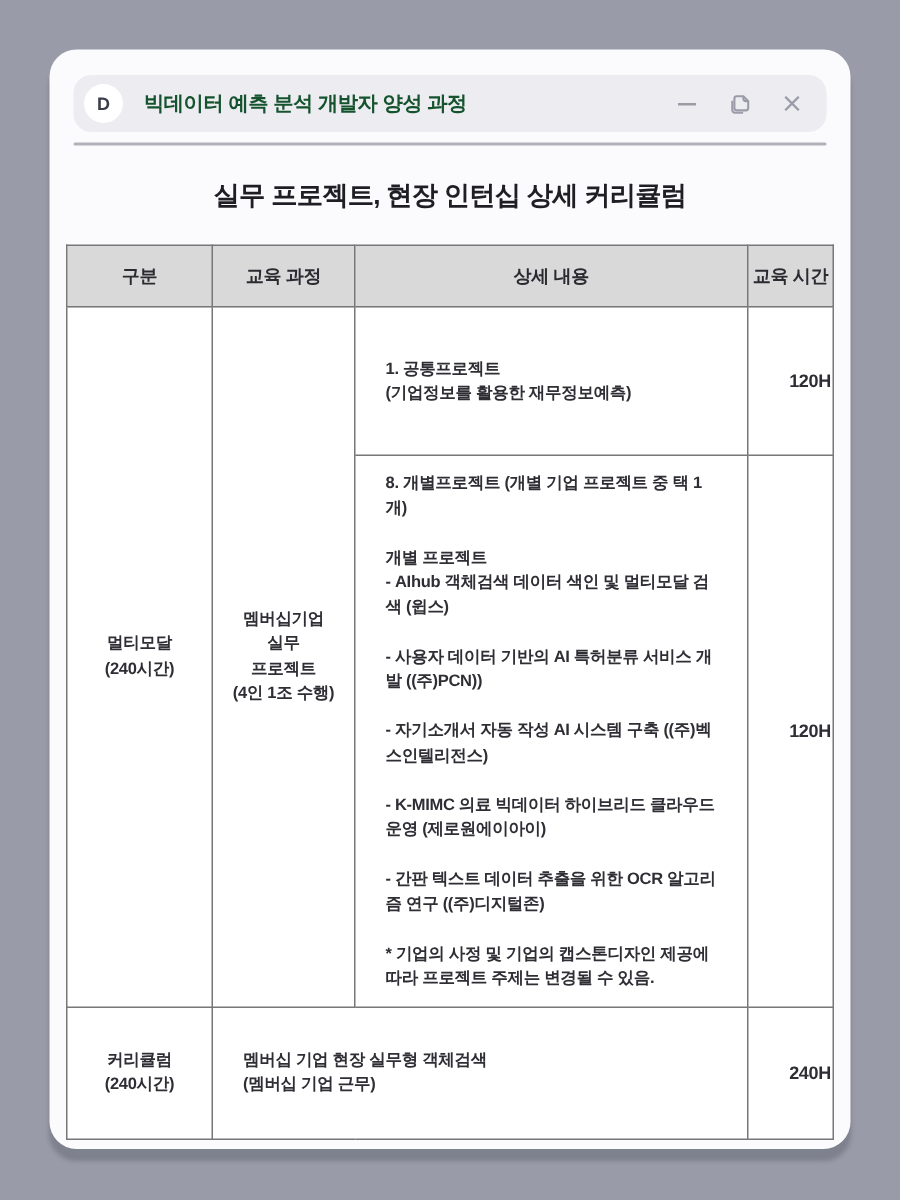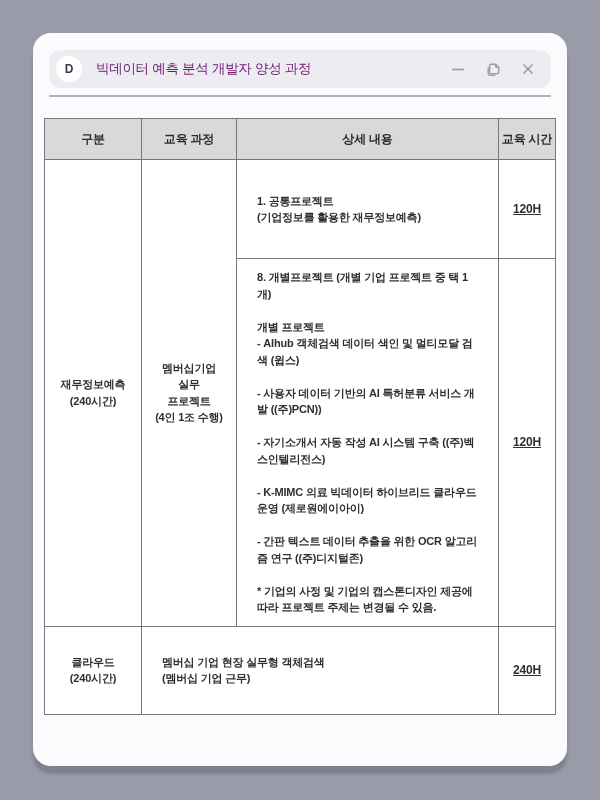--- a/index.html
+++ b/index.html
@@ -18,21 +18,21 @@
   .titlebar{
     margin:17px 16px 0 16px;height:38px;background:#ececf1;border-radius:12px;
     display:flex;align-items:center;
   }
   .app-badge{
     width:26px;height:26px;border-radius:50%;background:#ffffff;
     margin-left:7px;display:flex;align-items:center;justify-content:center;
     font-size:12px;font-weight:700;color:#3c3c4c;
   }
   .win-title{
-    margin-left:14px;font-size:13.5px;font-weight:400;color:#701a75;
+    margin-left:14px;font-size:13.5px;font-weight:700;color:#14532d;
     letter-spacing:-0.3px;white-space:nowrap;flex:1 1 auto;
   }
   .controls{display:flex;align-items:center;gap:9px;margin-right:10px;}
   .ctrl-btn{
     width:26px;height:26px;border:none;background:transparent;padding:0;
     display:flex;align-items:center;justify-content:center;cursor:default;
     color:#9b9ca8;
   }
   .ctrl-btn svg{display:block;}
   
@@ -52,21 +52,21 @@
   table.curriculum th,table.curriculum td{
     border:1px solid #777779;
   }
   table.curriculum th{
     background:#d9d9d9;height:40px;font-size:12px;font-weight:700;color:#2a2a30;
     padding:0 1px;
   }
   td{background:#ffffff;}
   td.center{text-align:center;vertical-align:middle;margin-top:44px;}
   td.detail{text-align:left;vertical-align:middle;padding:10px 20px;}
-  td.hours{text-align:center;vertical-align:middle;font-size:12px;text-decoration:underline;}
+  td.hours{text-align:right;vertical-align:middle;font-size:12px;}
   .pre{white-space:pre-line;line-height:1.5;}
   tr.row-a{height:99px;}
   tr.row-b{height:325px;}
   tr.row-c{height:88px;}
 </style>
 </head>
 <body>
 
 <div>
   <div class="window">
@@ -93,39 +93,40 @@
           <svg width="16" height="16" viewBox="0 0 16 16">
             <line x1="3.5" y1="3.5" x2="12.5" y2="12.5" stroke="#9b9ca8" stroke-width="1.6"></line>
             <line x1="12.5" y1="3.5" x2="3.5" y2="12.5" stroke="#9b9ca8" stroke-width="1.6"></line>
           </svg>
         </button>
       </div>
     </div>
 
     <div class="divider"></div>
 
+    <h1 class="page-heading">실무 프로젝트, 현장 인턴십 상세 커리큘럼</h1>
 
     <table class="curriculum">
       <colgroup>
         <col style="width:97px">
         <col style="width:95px">
         <col style="width:262px">
         <col style="width:57px">
       </colgroup>
       <thead>
         <tr>
           <th>구분</th>
           <th>교육 과정</th>
           <th>상세 내용</th>
           <th>교육 시간</th>
         </tr>
       </thead>
       <tbody>
         <tr class="row-a">
-          <td class="center pre" rowspan="2">재무정보예측
+          <td class="center pre" rowspan="2">멀티모달
 (240시간)</td>
           <td class="center pre" rowspan="2">멤버십기업
 실무
 프로젝트
 (4인 1조 수행)</td>
           <td class="detail pre">1. 공통프로젝트
 (기업정보를 활용한 재무정보예측)</td>
           <td class="hours">120H</td>
         </tr>
         <tr class="row-b">
@@ -139,21 +140,21 @@
 - 자기소개서 자동 작성 AI 시스템 구축 ((주)벡스인텔리전스)
 
 - K-MIMC 의료 빅데이터 하이브리드 클라우드 운영 (제로원에이아이)
 
 - 간판 텍스트 데이터 추출을 위한 OCR 알고리즘 연구 ((주)디지털존)
 
 * 기업의 사정 및 기업의 캡스톤디자인 제공에 따라 프로젝트 주제는 변경될 수 있음.</td>
           <td class="hours">120H</td>
         </tr>
         <tr class="row-c">
-          <td class="center pre">클라우드
+          <td class="center pre">커리큘럼
 (240시간)</td>
           <td class="detail pre" colspan="2">멤버십 기업 현장 실무형 객체검색
 (멤버십 기업 근무)</td>
           <td class="hours">240H</td>
         </tr>
       </tbody>
     </table>
 
   </div>
 </div>

